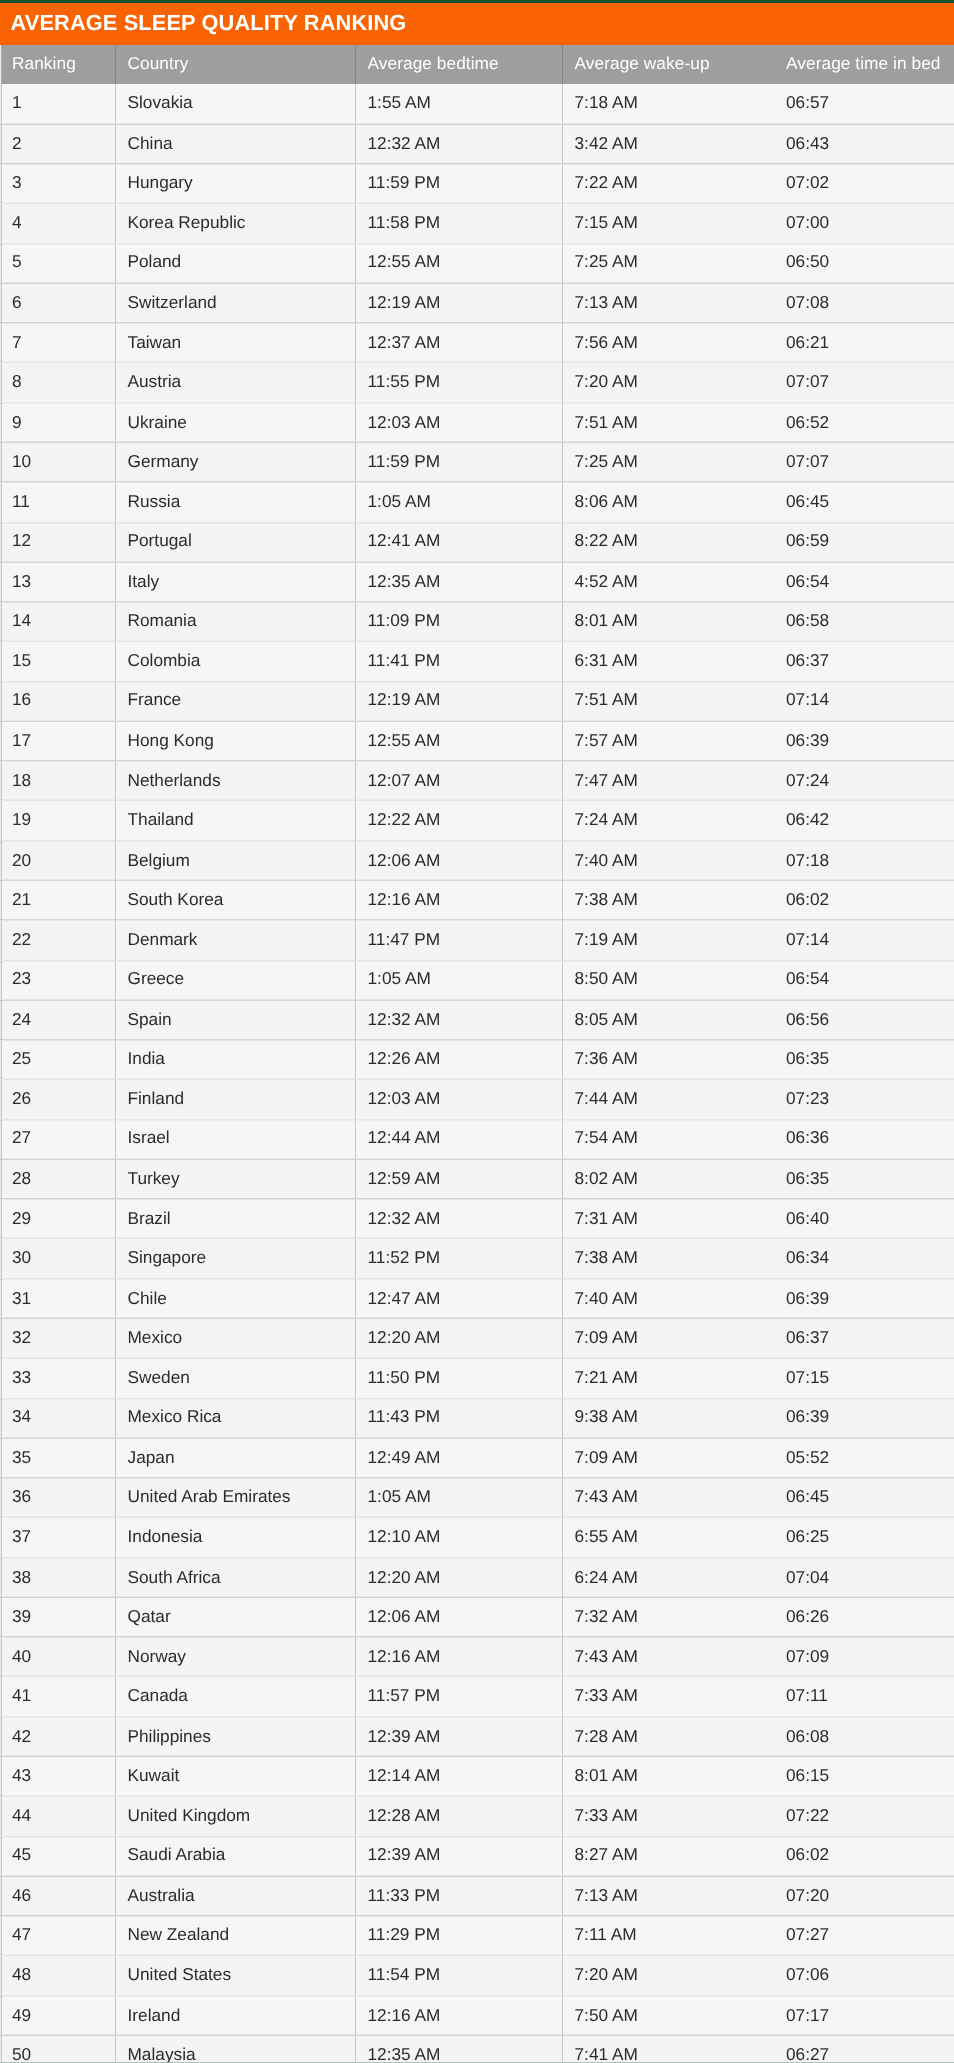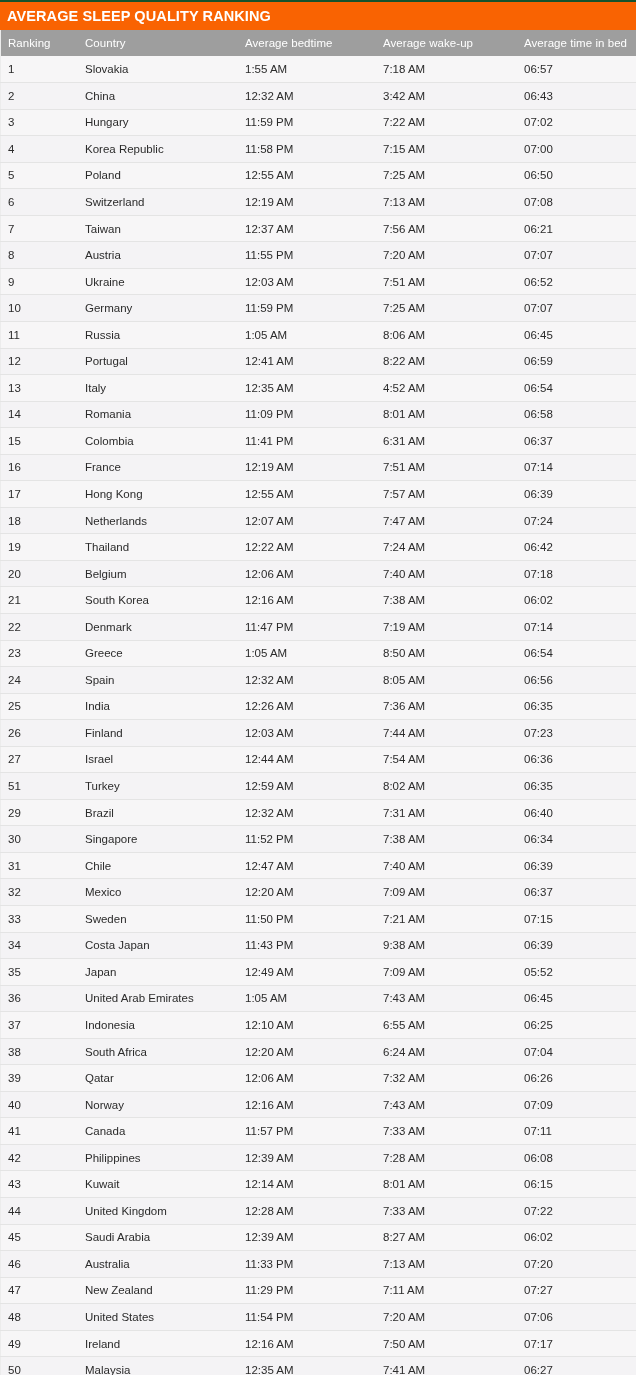--- a/index.html
+++ b/index.html
@@ -295,21 +295,21 @@
           <td class="col-inbed">07:23</td>
         </tr>
         <tr class="data-row">
           <td class="col-rank">27</td>
           <td class="col-country">Israel</td>
           <td class="col-bedtime">12:44 AM</td>
           <td class="col-wake">7:54 AM</td>
           <td class="col-inbed">06:36</td>
         </tr>
         <tr class="data-row">
-          <td class="col-rank">51</td>
+          <td class="col-rank">28</td>
           <td class="col-country">Turkey</td>
           <td class="col-bedtime">12:59 AM</td>
           <td class="col-wake">8:02 AM</td>
           <td class="col-inbed">06:35</td>
         </tr>
         <tr class="data-row">
           <td class="col-rank">29</td>
           <td class="col-country">Brazil</td>
           <td class="col-bedtime">12:32 AM</td>
           <td class="col-wake">7:31 AM</td>
@@ -338,21 +338,21 @@
         </tr>
         <tr class="data-row">
           <td class="col-rank">33</td>
           <td class="col-country">Sweden</td>
           <td class="col-bedtime">11:50 PM</td>
           <td class="col-wake">7:21 AM</td>
           <td class="col-inbed">07:15</td>
         </tr>
         <tr class="data-row">
           <td class="col-rank">34</td>
-          <td class="col-country">Costa Japan</td>
+          <td class="col-country">Mexico Rica</td>
           <td class="col-bedtime">11:43 PM</td>
           <td class="col-wake">9:38 AM</td>
           <td class="col-inbed">06:39</td>
         </tr>
         <tr class="data-row">
           <td class="col-rank">35</td>
           <td class="col-country">Japan</td>
           <td class="col-bedtime">12:49 AM</td>
           <td class="col-wake">7:09 AM</td>
           <td class="col-inbed">05:52</td>

